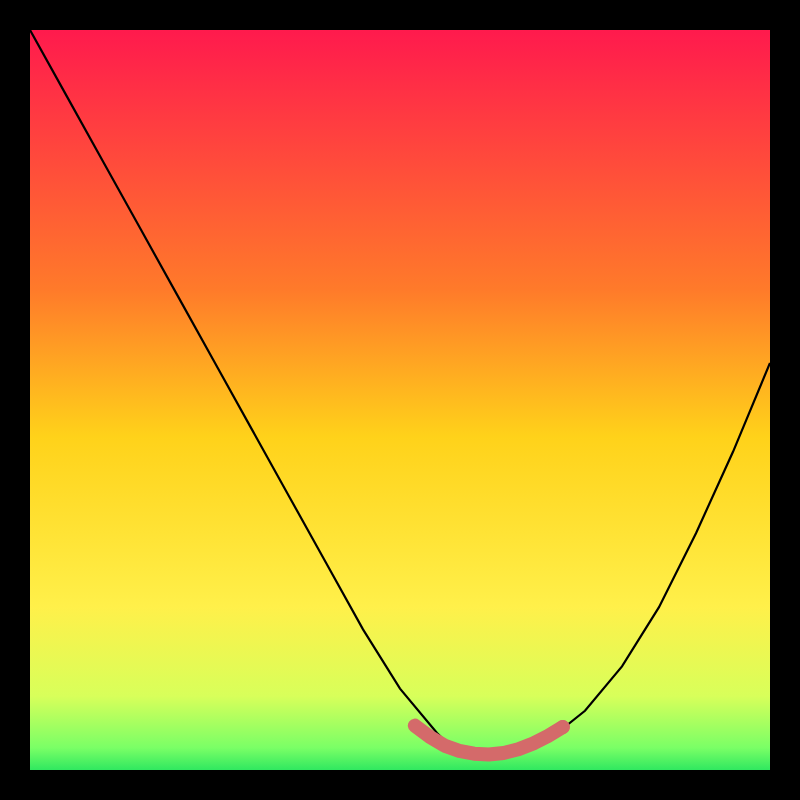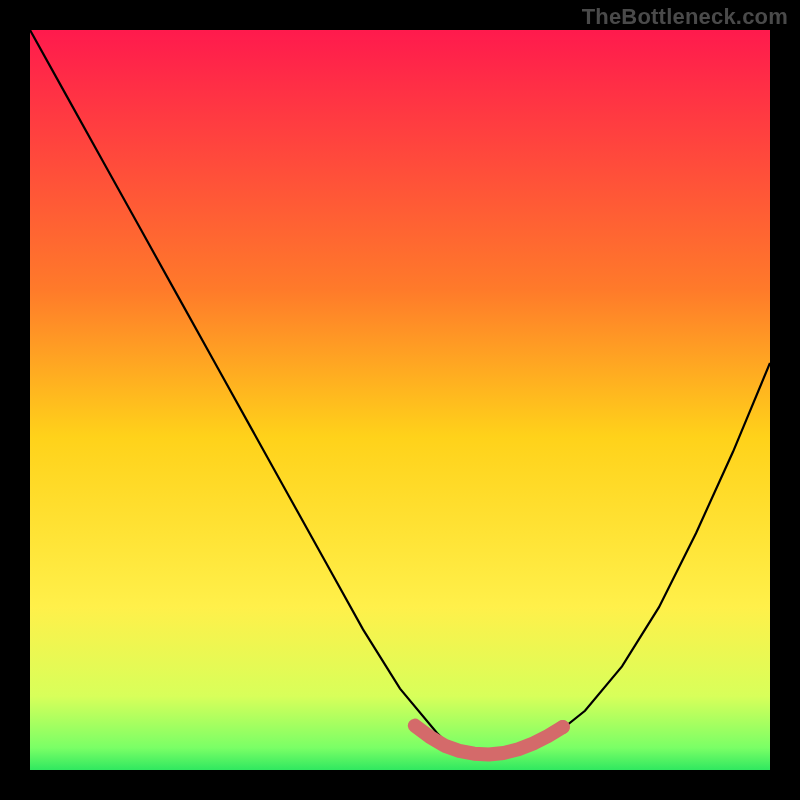--- a/index.html
+++ b/index.html
@@ -33,21 +33,20 @@
     top: 0;
     width: 800px;
     height: 800px;
     display: block;
   }
 </style>
 </head>
 <body>
 
 <div class="frame">
-  <div class="watermark">TheBottleneck.com</div>
   <svg class="plot" viewBox="0 0 800 800">
     <defs>
       <linearGradient id="bg-grad" x1="0" y1="0" x2="0" y2="1">
           <stop offset="0%" stop-color="#ff1a4d"></stop>
           <stop offset="35%" stop-color="#ff7a2a"></stop>
           <stop offset="55.00000000000001%" stop-color="#ffd21a"></stop>
           <stop offset="78%" stop-color="#fff04a"></stop>
           <stop offset="90%" stop-color="#d8ff5a"></stop>
           <stop offset="97%" stop-color="#7aff66"></stop>
           <stop offset="100%" stop-color="#30e860"></stop>

